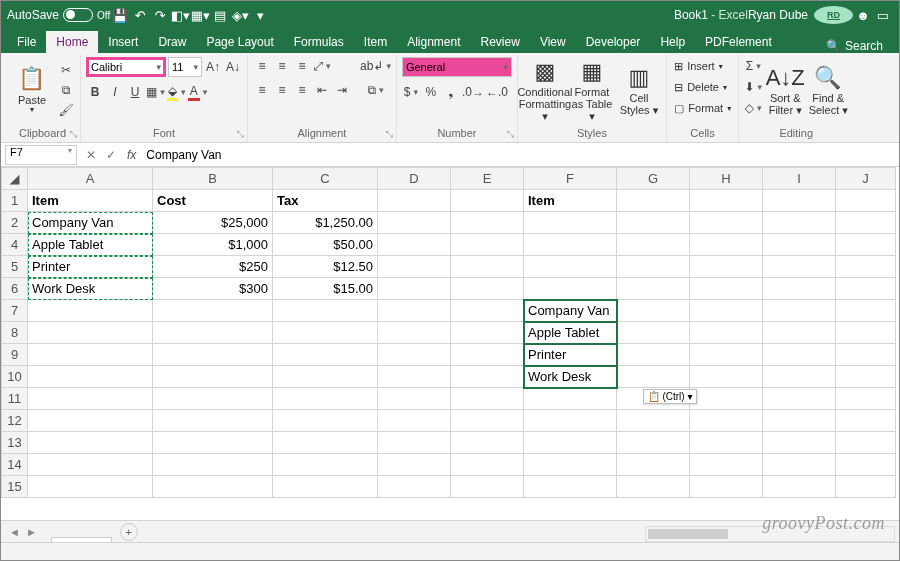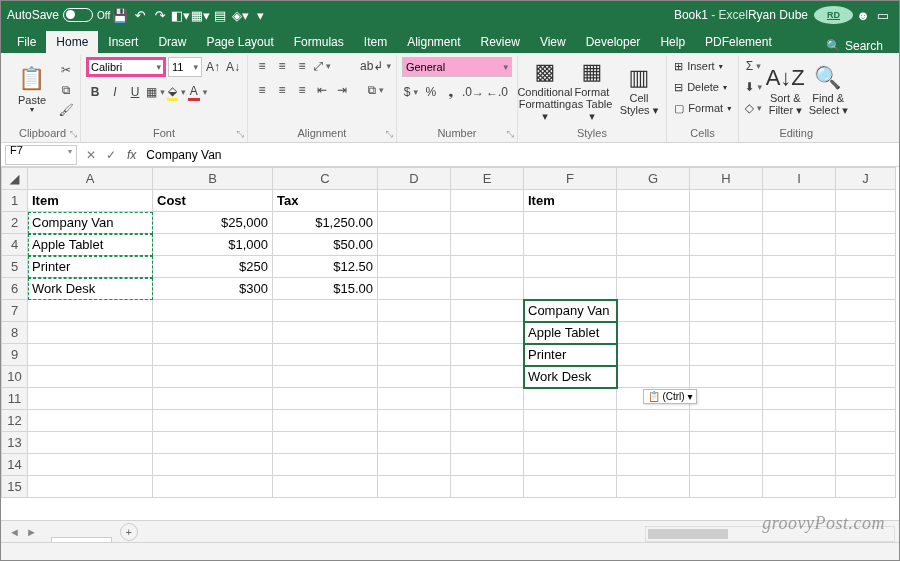--- a/index.html
+++ b/index.html
@@ -10,43 +10,43 @@
   .toggle { width: 30px; height: 14px; border: 1px solid #fff; border-radius: 8px; position: relative; }
   .toggle::before { content:''; width: 9px; height: 9px; background:#fff; border-radius:50%; position:absolute; left:2px; top:1px; }
   .qatool { width:20px; height:20px; display:flex; align-items:center; justify-content:center; color:#fff; cursor:pointer; font-size:13px;}
   .titlecenter { flex:1; text-align:right; font-size:12px; }
   .titlecenter .dim { color:#cde8d8;}
   .user { display:flex; align-items:center; gap:6px; }
   .avatar { width:39px; height:18px; border-radius:50%; background:#a6e2c4; color:#217346; font-size:9px; display:flex; align-items:center; justify-content:center; font-weight:bold;text-decoration:underline;}
   
   .ribtabs { background:#217346; display:flex; align-items:flex-end; padding:0 6px; height:24px; font-size:12px;}
   .ribtab { padding:4px 10px; color:#fff; cursor:pointer; }
-  .ribtab.active { background:#f3f3f3; color:#0f172a; }
+  .ribtab.active { background:#f3f3f3; color:#701a75; }
   .ribsearch { margin-left:auto; display:flex; align-items:center; color:#fff; gap:4px; padding-right:10px;}
   
   .ribbon { background:#f3f3f3; border-bottom:1px solid #d4d4d4; height:90px; display:flex; padding:2px 4px 0 4px;}
   .group { display:flex; flex-direction:column; border-right:1px solid #e1e1e1; padding:2px 5px;}
   .group-inner { flex:1; display:flex; align-items:flex-start; gap:3px;}
   .group-label { text-align:center; font-size:11px; color:#666; padding:1px 0; position:relative;}
   .group-label.launcher::after{ content:'⤡'; position:absolute; right:-2px; bottom:0; font-size:9px; color:#888;}
   .bigbtn { display:flex; flex-direction:column; align-items:center; justify-content:center; width:44px; height:66px; cursor:pointer; font-size:11px; color:#333; text-align:center; line-height:1.1;}
   .bigbtn .ic { font-size:22px; height:28px; display:flex; align-items:center; justify-content:center;}
   .smbtn { min-width:18px; height:18px; display:flex; align-items:center; justify-content:center; cursor:pointer; font-size:12px; color:#444;}
   .col { display:flex; flex-direction:column; gap:2px;}
   .row { display:flex; align-items:center; gap:2px;}
   .fontname { width:80px; height:20px; border:3px solid #ec4899; background:#fff; font-size:11px; padding:0 2px; display:flex; align-items:center; justify-content:space-between;}
   .fontsize { width:34px; height:20px; border:1px solid #c6c6c6; background:#fff; font-size:11px; padding:0 3px; display:flex; align-items:center; justify-content:space-between;}
-  .nfmt { width:110px; height:20px; border:1px solid #c6c6c6; background:#f9a8d4; font-size:11px; padding:0 3px; display:flex; align-items:center; justify-content:space-between;}
+  .nfmt { width:110px; height:20px; border:1px solid #c6c6c6; background:#ec4899; font-size:11px; padding:0 3px; display:flex; align-items:center; justify-content:space-between;}
   .dd::after { content:'▾'; font-size:9px; color:#666; margin-left:3px;}
   .underlineA { border-bottom:3px solid #d13438; padding:0 2px;}
   .fillA { border-bottom:3px solid #ffeb3b; padding:0 1px;}
   .menuitem { display:flex; align-items:center; gap:4px; font-size:11px; color:#333; height:18px; padding:0 2px; cursor:pointer;}
   
   .fbar { display:flex; align-items:center; border-bottom:1px solid #d4d4d4; height:24px; background:#fff;}
-  .namebox { width:72px; border:1px solid #ccc; margin:2px 4px; height:20px; font-size:11px; display:flex; align-items:flex-end; justify-content:space-between; padding:8px 4px;}
+  .namebox { width:72px; border:1px solid #ccc; margin:2px 4px; height:20px; font-size:11px; display:flex; align-items:flex-start; justify-content:space-between; padding:0 4px;}
   .fbbtn { width:20px; text-align:center; color:#777; cursor:pointer;}
   .fx { font-style:italic; color:#555; font-size:12px; padding:0 6px;}
   .finput { flex:1; font-size:12px; padding:0 4px; height:20px; border:none; outline:none;}
   
   .grid { position:relative; }
   table.sheet { border-collapse:collapse; table-layout:fixed;}
   table.sheet th, table.sheet td { border:1px solid #d4d4d4; font-size:13px; background:#fff; height:22px; padding:0 4px; overflow:hidden; white-space:nowrap;}
   table.sheet th { background:#f3f3f3; color:#555; font-weight:normal; text-align:center;}
   table.sheet th.rowh { width:26px;}
   .colA{width:125px}.colB{width:120px}.colC{width:105px}.colD{width:73px}.colE{width:73px}.colF{width:93px}.colG{width:73px}.colH{width:73px}.colI{width:73px}.colJ{width:60px}

